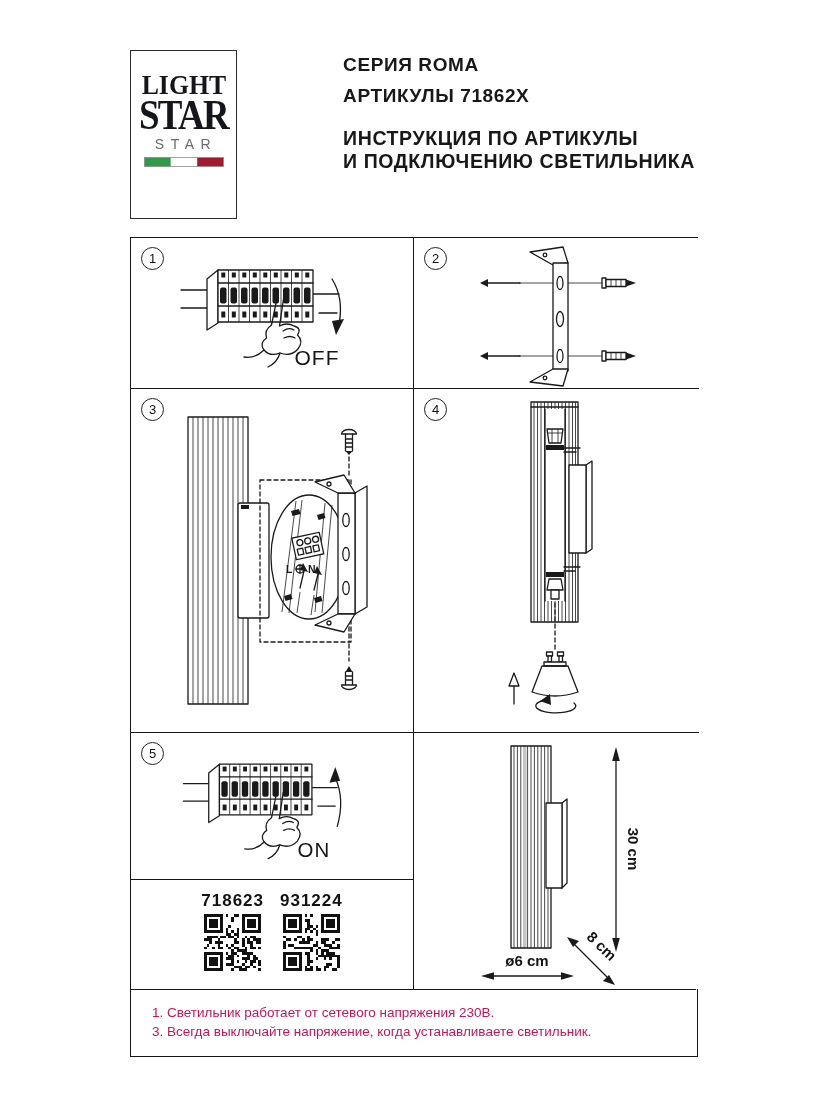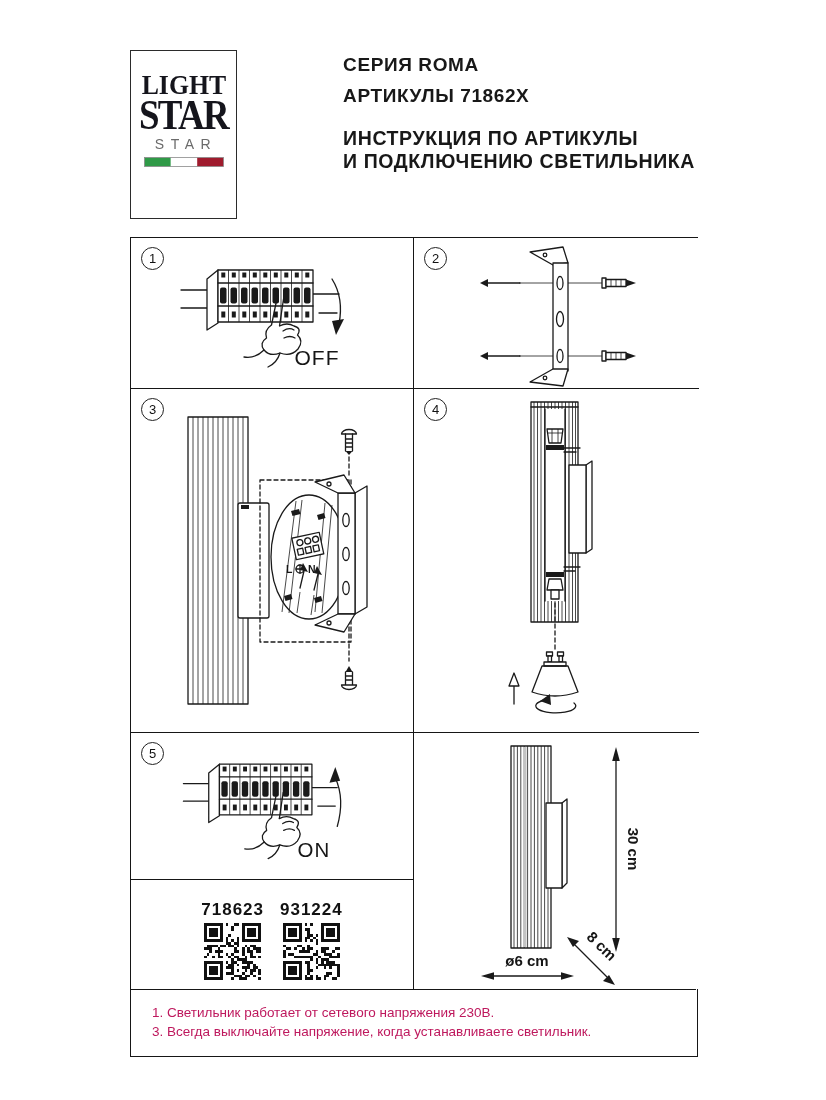--- a/index.html
+++ b/index.html
@@ -44,21 +44,21 @@
   .bT { border-top:1.5px solid #161616; }
   .stepnum {
     position:absolute; left:10px; top:9px; width:23px; height:23px;
     border:1.2px solid #222; border-radius:50%; display:flex; align-items:center;
     justify-content:center; font-size:13px; font-weight:500; color:#111;
   }
   .cell svg.draw { position:absolute; left:0; top:0; }
   
   .qr-cell-inner {
     position:absolute; left:0; top:0; right:0; bottom:0;
-    display:flex; justify-content:center; align-items:center; gap:16px; padding-top:11px;
+    display:flex; justify-content:center; align-items:flex-start; gap:16px; padding-top:11px;
   }
   .qr-col { display:flex; flex-direction:column; align-items:center; }
   .sku { font-size:17px; font-weight:bold; letter-spacing:1px; color:#121212; line-height:20px; }
   .qr-svg { width:57px; height:57px; margin-top:3px; shape-rendering:crispEdges; }
   
   .notes { padding:14px 0 0 21px; font-size:13.5px; line-height:18.5px; color:#be185d; }
   
   svg .ln { stroke:#1a1a1a; fill:none; stroke-width:1.3; stroke-linecap:round; stroke-linejoin:round; }
   svg .thin { stroke:#1a1a1a; fill:none; stroke-width:.8; }
   svg .fillw { fill:#fff; }

